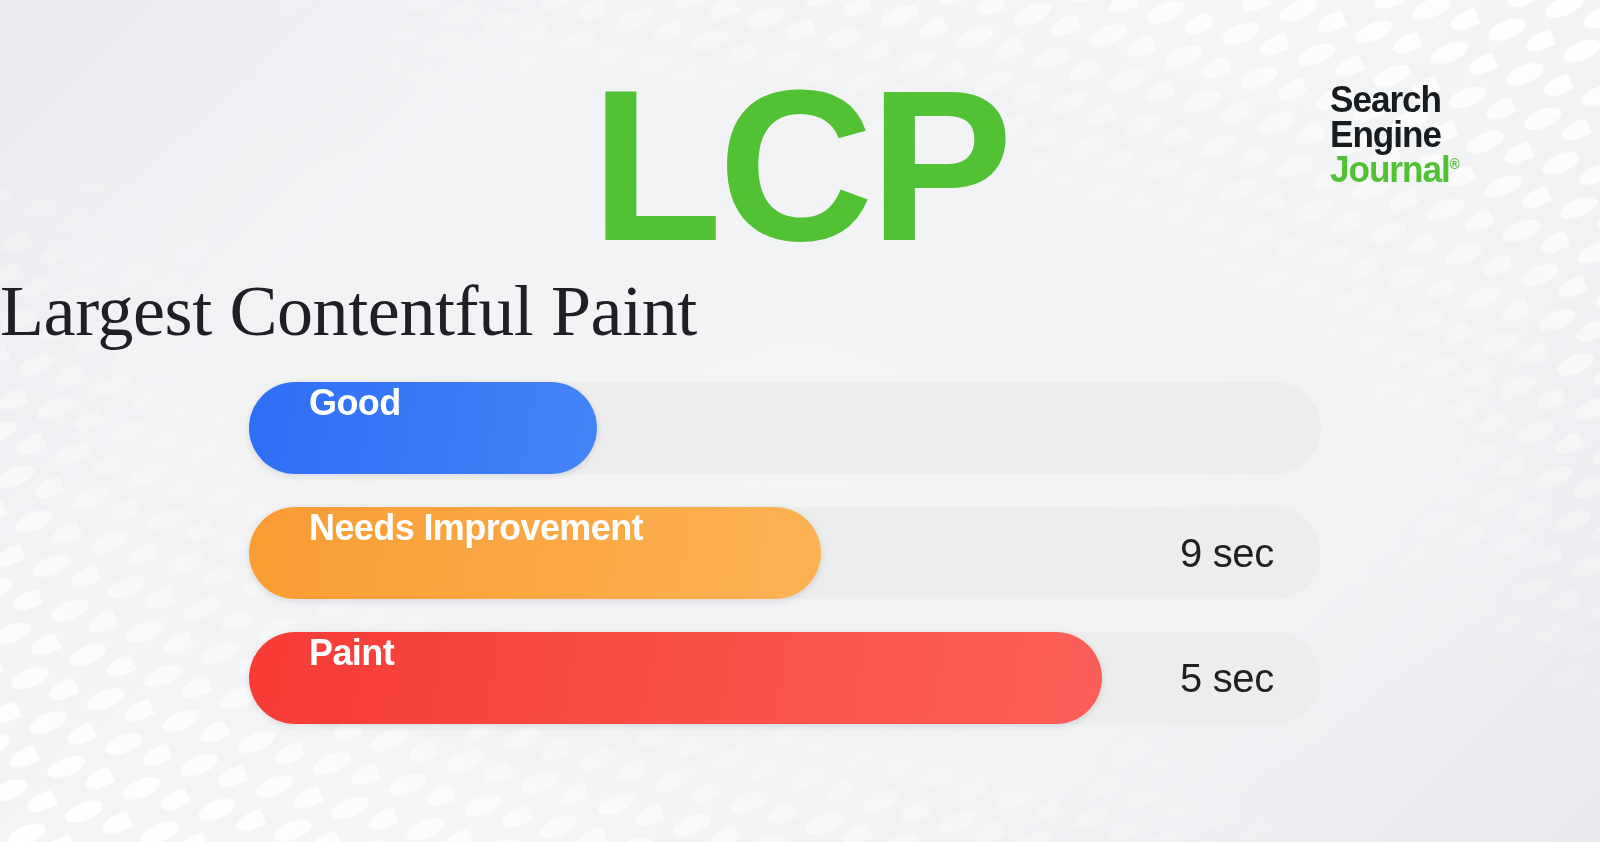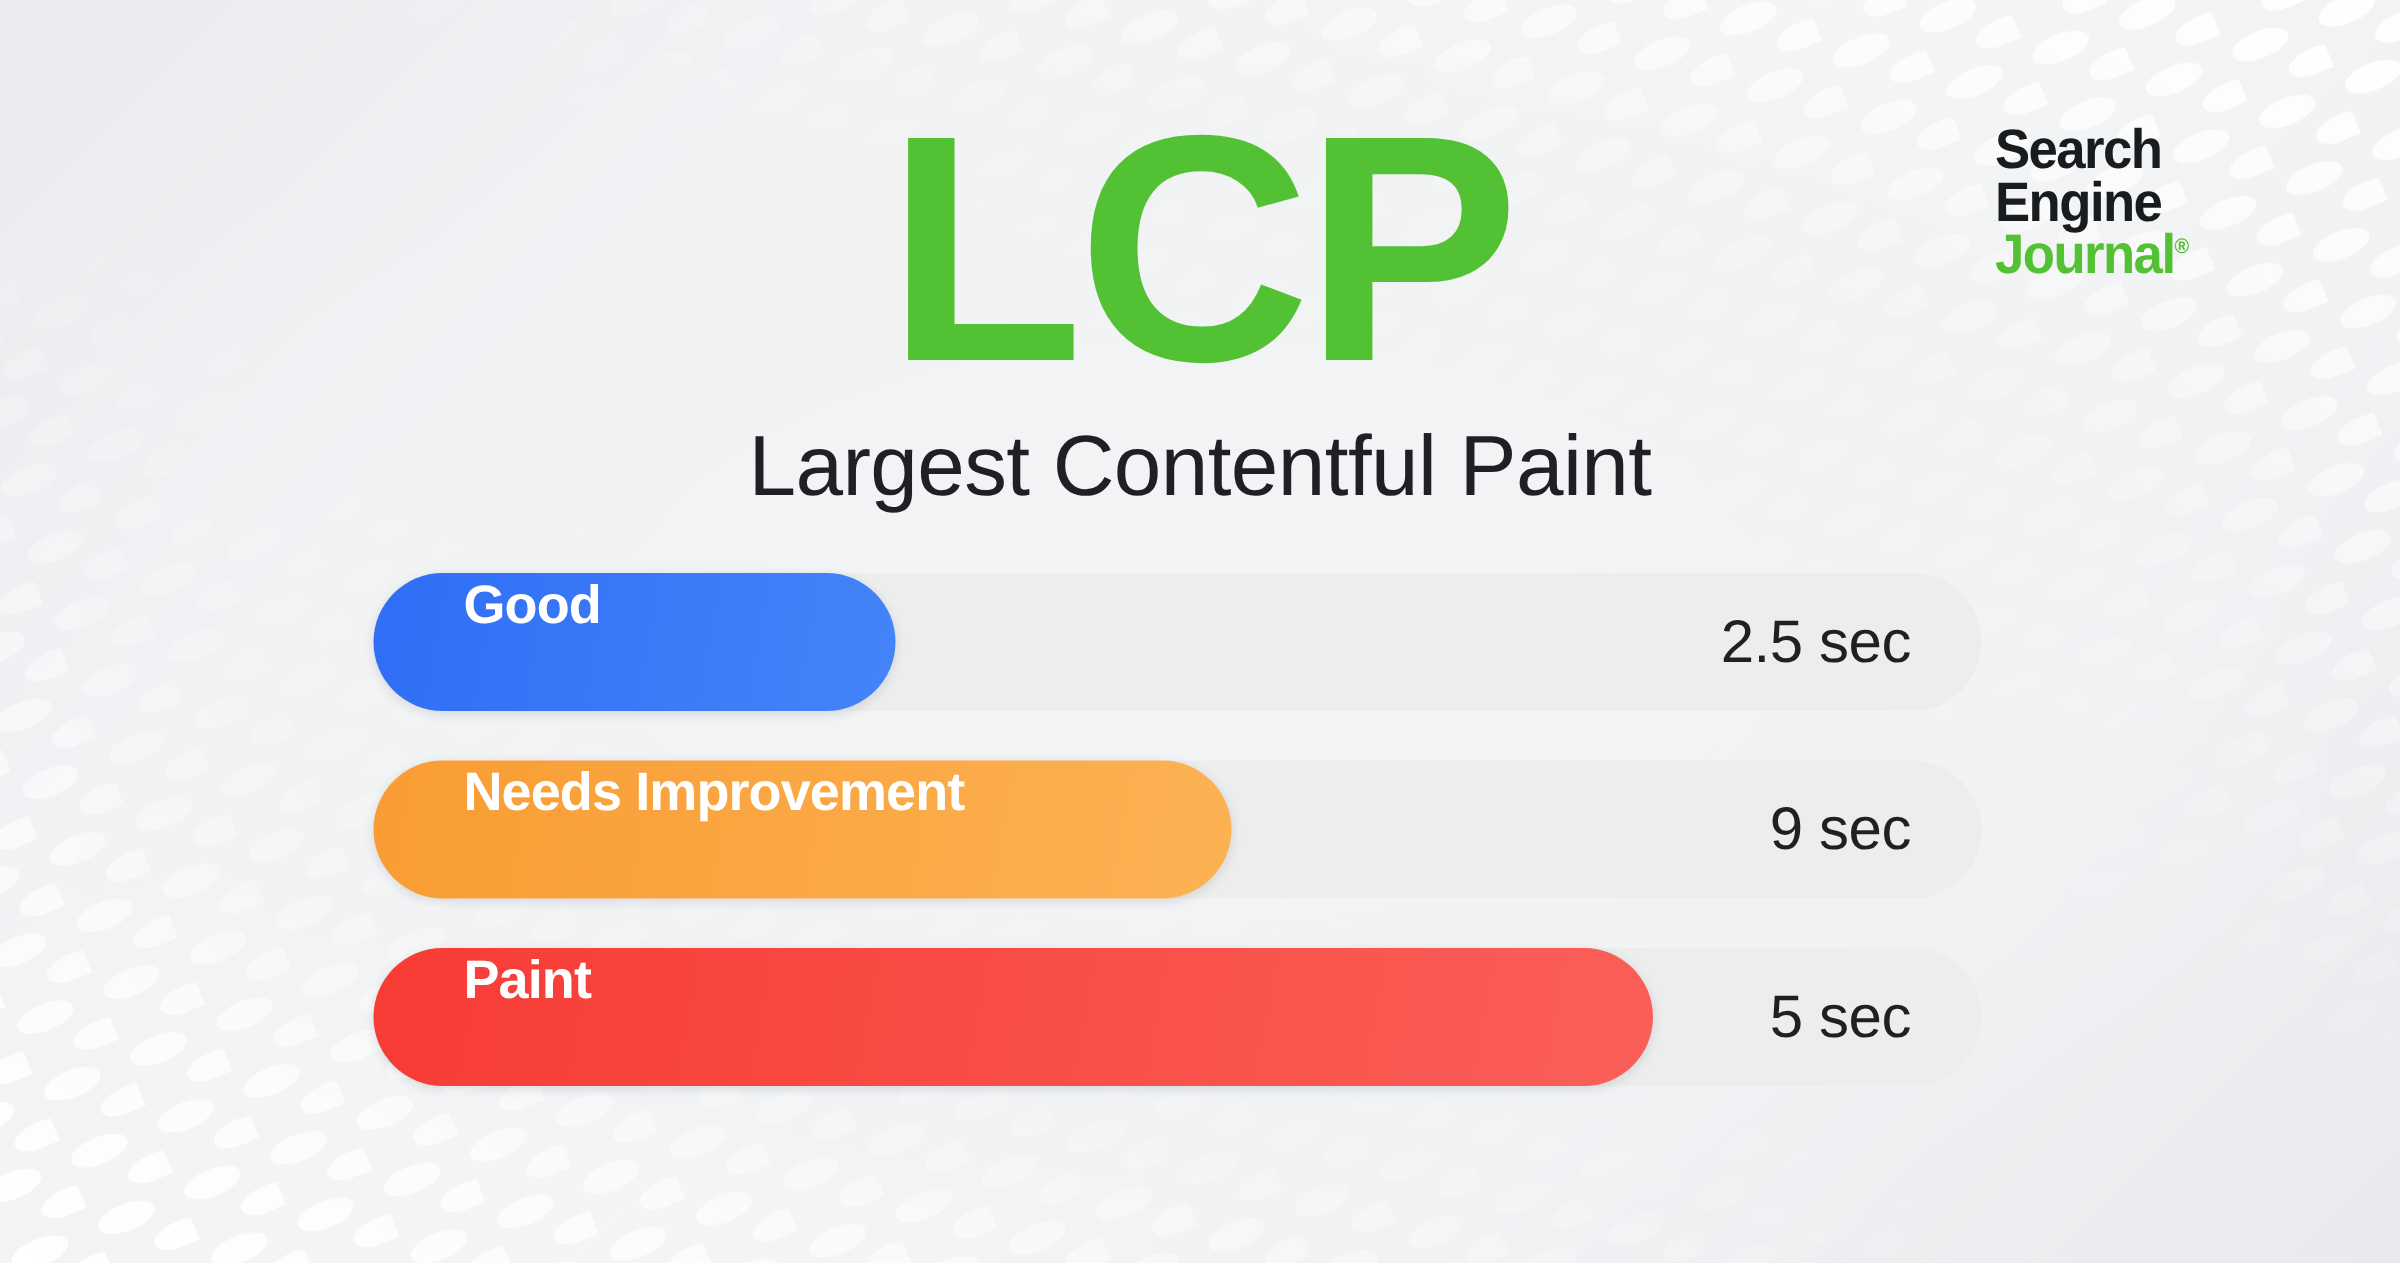--- a/index.html
+++ b/index.html
@@ -58,26 +58,27 @@
     line-height: 215px;
     font-weight: 700;
     letter-spacing: -4px;
     font-family: "Liberation Sans", sans-serif;
   }
 
   .subtitle {
     position: absolute;
     left: 0; right: 0;
     top: 280px;
-    text-align: center;
+    text-align: left;
     color: #1f2023;
-    font-size: 57px;
+    font-size: 72px;
     line-height: 62px;
     font-weight: 400;
     letter-spacing: -0.4px;
+    font-family: Liberation Serif, serif;
   }
 
   
   .logo {
     position: absolute;
     right: 134px;
     top: 82px;
     text-align: left;
     font-family: "Liberation Sans", sans-serif;
     font-weight: 700;
@@ -194,21 +195,20 @@
     <span class="logo-line logo-green"><span>Journal</span><span class="logo-reg">®</span></span>
   </div>
 
   <div class="bars">
 
     <div class="bar-row">
       <div class="track"></div>
       <div class="fill" id="fill-0" style="width: 32.5%; background: linear-gradient(100deg, rgb(47, 110, 245) 0%, rgb(68, 132, 249) 100%);">
         <span class="fill-label">Good</span>
       </div>
-      <div class="value">2.5 sec</div>
     </div>
 
     <div class="bar-row">
       <div class="track"></div>
       <div class="fill" id="fill-1" style="width: 53.4%; background: linear-gradient(100deg, rgb(249, 156, 51) 0%, rgb(252, 178, 84) 100%);">
         <span class="fill-label">Needs Improvement</span>
       </div>
       <div class="value">9 sec</div>
     </div>
 

